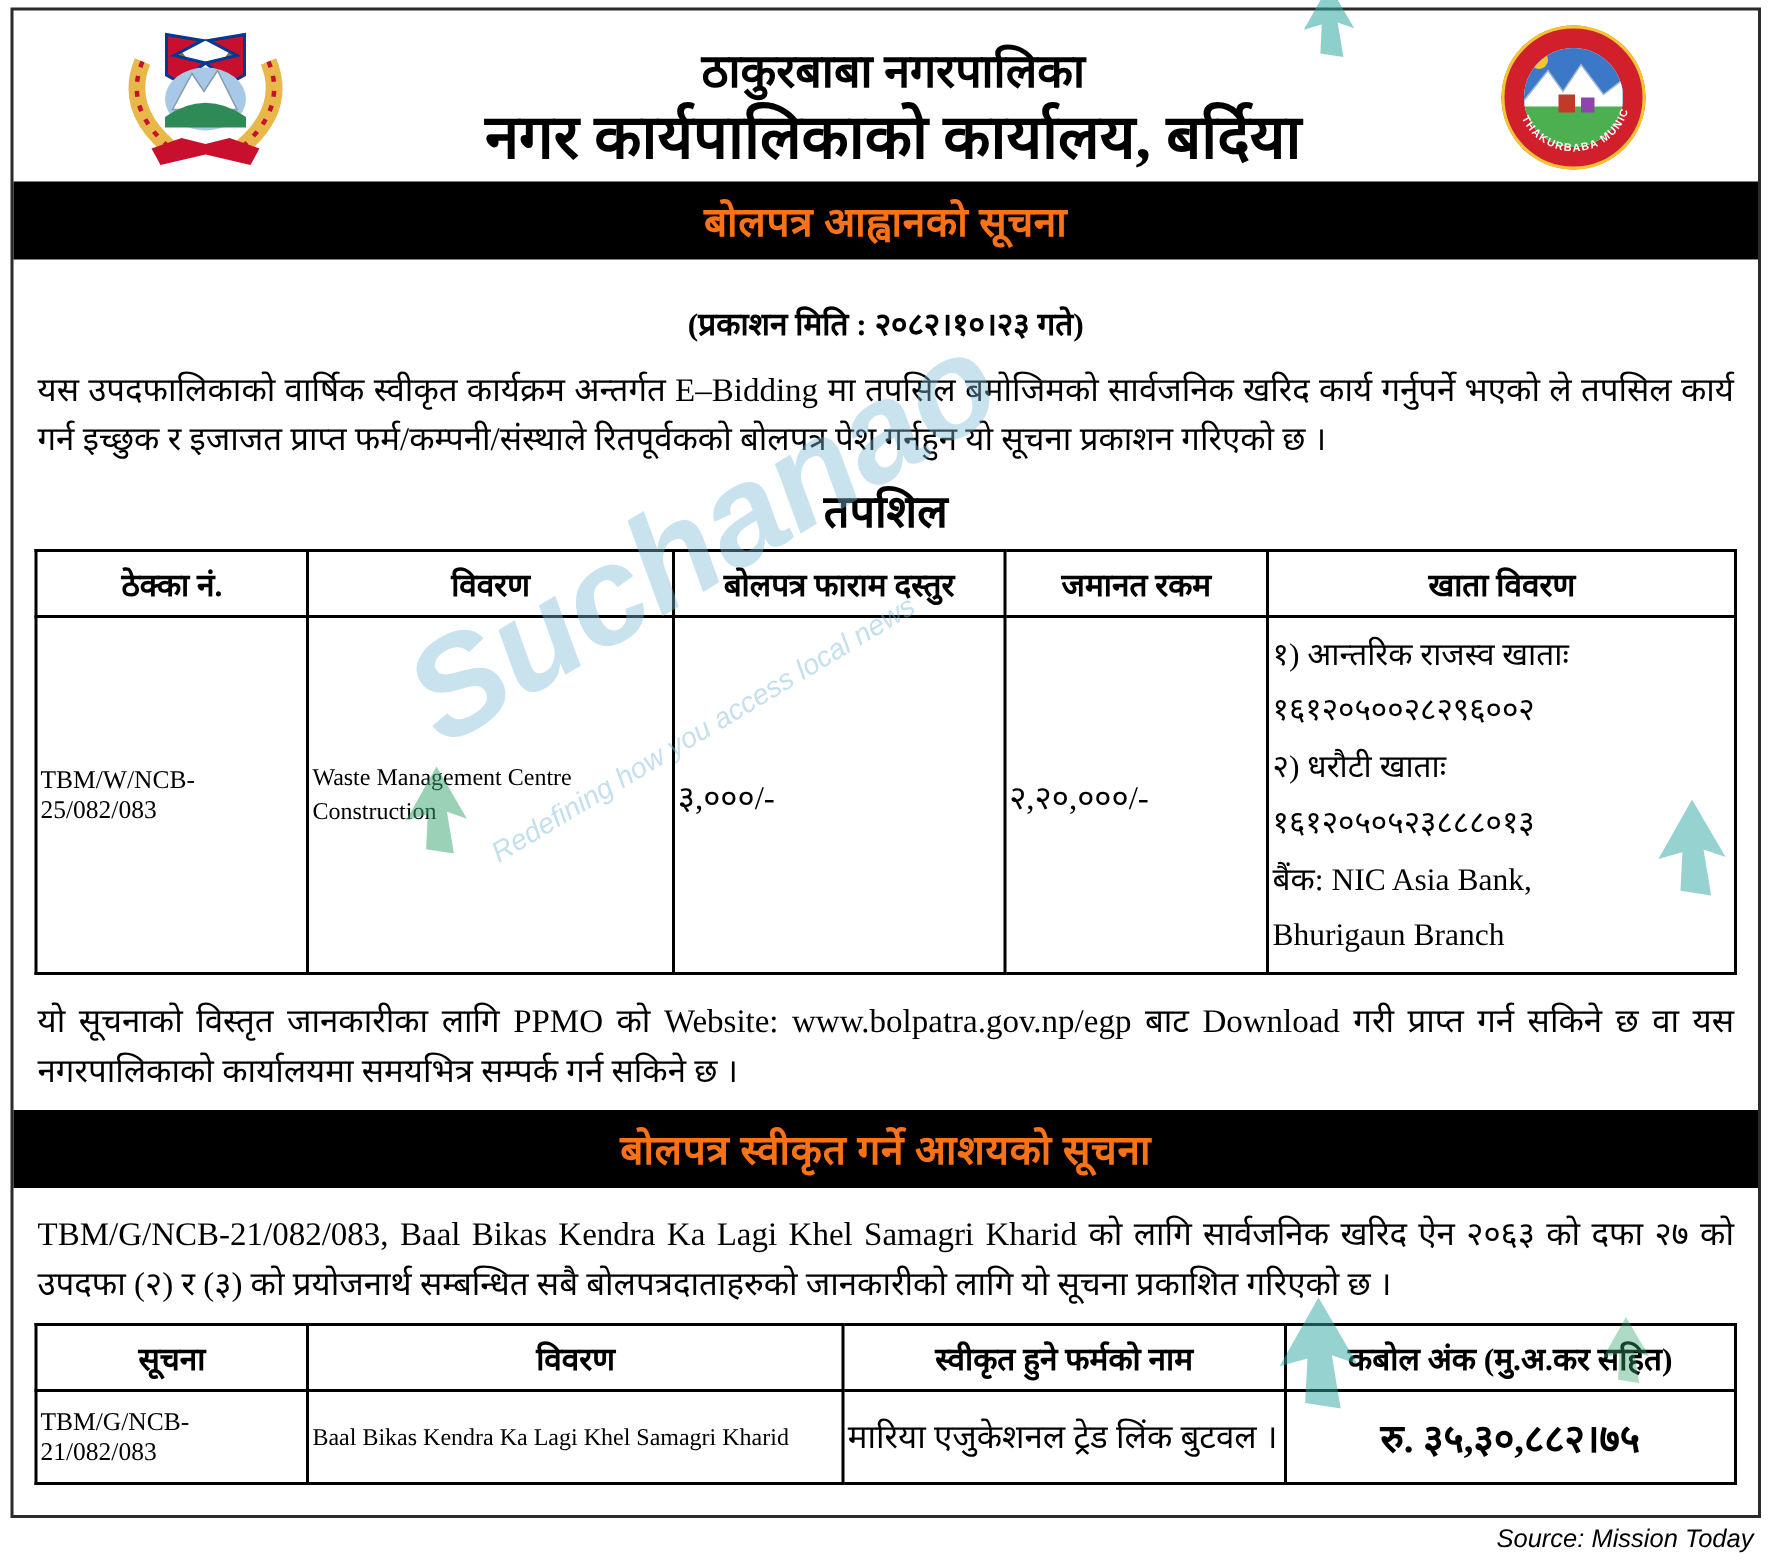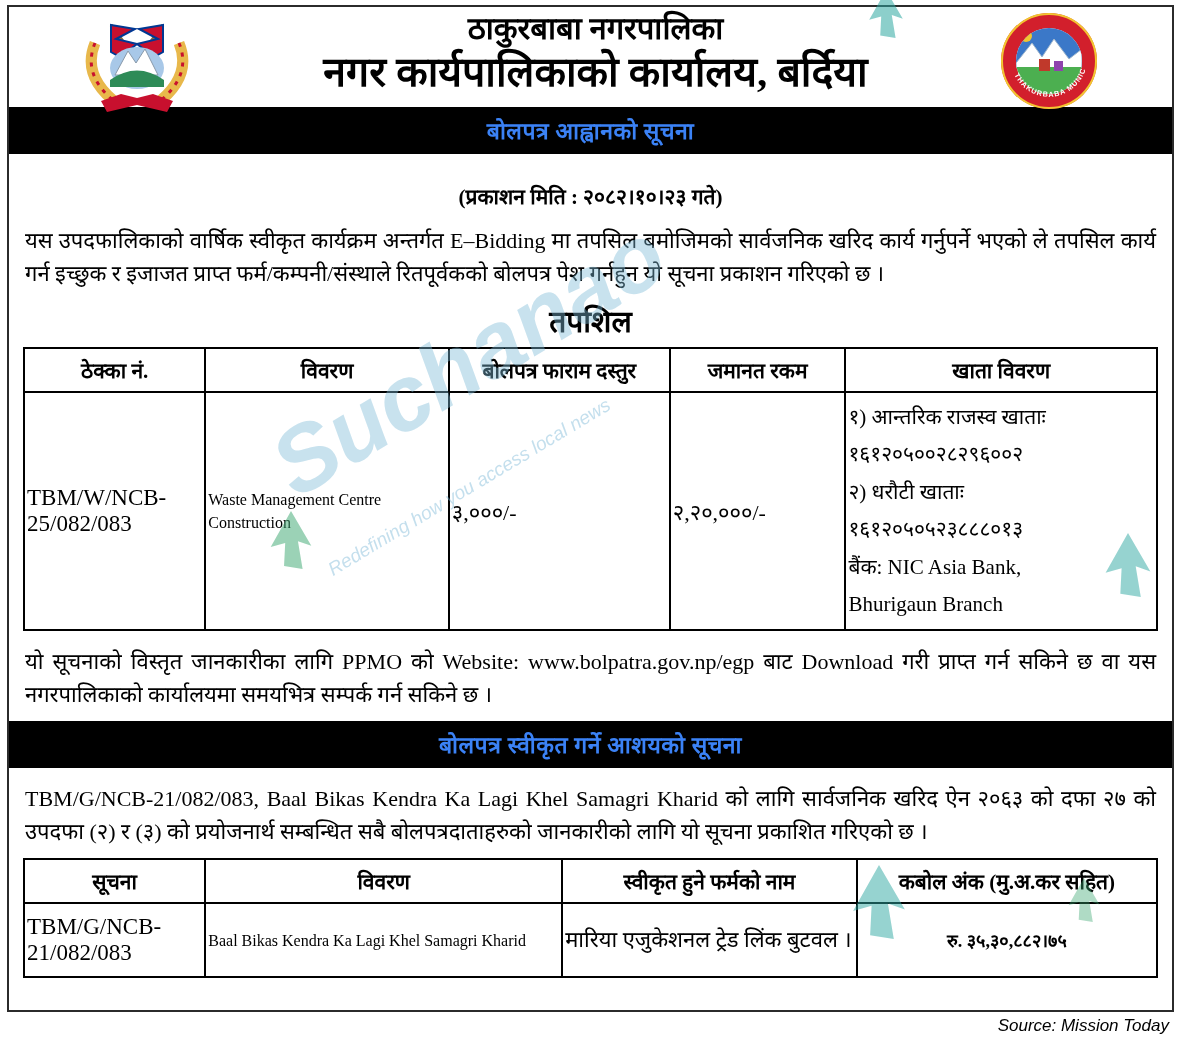--- a/index.html
+++ b/index.html
@@ -17,35 +17,35 @@
     position: absolute;
     left: 7px; top: 5px;
     width: 1167px; height: 1007px;
     border: 2px solid #2b2b2b;
     background: transparent;
     z-index: 1;
   }
   
   .masthead {
     display: flex;
-    align-items: flex-start;
+    align-items: flex-end;
     padding: 4px 70px 6px 70px;
-    height: 100px;
+    height: 114px;
   }
   .logo-left { width: 116px; height: 106px; flex: 0 0 auto; }
   .logo-right { width: 106px; height: 100px; flex: 0 0 auto; }
   .masthead-center { flex: 1 1 auto; text-align: center; }
   .org-name { font-size: 31px; font-weight: bold; line-height: 1.15; }
   .office-name { font-size: 41px; font-weight: bold; line-height: 1.15; margin-top: 2px; }
   
   .banner {
     background: #000;
-    color: #3b82f6;
-    text-align: center;
-    font-size: 23px;
+    color: #f97316;
+    text-align: center;
+    font-size: 27px;
     font-weight: bold;
     padding: 7px 0 8px;
     letter-spacing: 0.5px;
   }
   
   .pub-date {
     text-align: center;
     font-size: 21px;
     font-weight: bold;
     margin: 28px 0 6px;
@@ -76,31 +76,31 @@
     text-align: center;
     padding: 7px 4px;
     border-radius: 15px;
   }
   td { padding: 6px 2px; vertical-align: middle; }
   .t1-col1 { width: 16%; }
   .t1-col2 { width: 21.5%; }
   .t1-col3 { width: 19.5%; }
   .t1-col4 { width: 15.5%; }
   .t1-col5 { width: 27.5%; }
-  .cell-contract { font-size: 23px; overflow-wrap: break-word; }
+  .cell-contract { font-size: 17px; overflow-wrap: break-word; }
   .cell-desc { font-size: 16px; line-height: 1.45; }
   .cell-amount { font-size: 22px; }
   .cell-account { font-size: 21px; line-height: 1.78; }
   .cell-account span { display: block; }
   .t2-col1 { width: 16%; }
   .t2-col2 { width: 31.5%; }
   .t2-col3 { width: 26%; }
   .t2-col4 { width: 26.5%; }
   .cell-firm { font-size: 22px; line-height: 1.45; }
-  .cell-quote { font-size: 18px; font-weight: bold; text-align: center; }
+  .cell-quote { font-size: 26px; font-weight: bold; text-align: center; }
   .intent-table td { padding-top: 10px; padding-bottom: 10px; }
   
   .source-line {
     position: absolute;
     right: 12px;
     bottom: 4px;
     font-family: "Liberation Sans", sans-serif;
     font-style: italic;
     font-size: 17px;
     z-index: 2;

